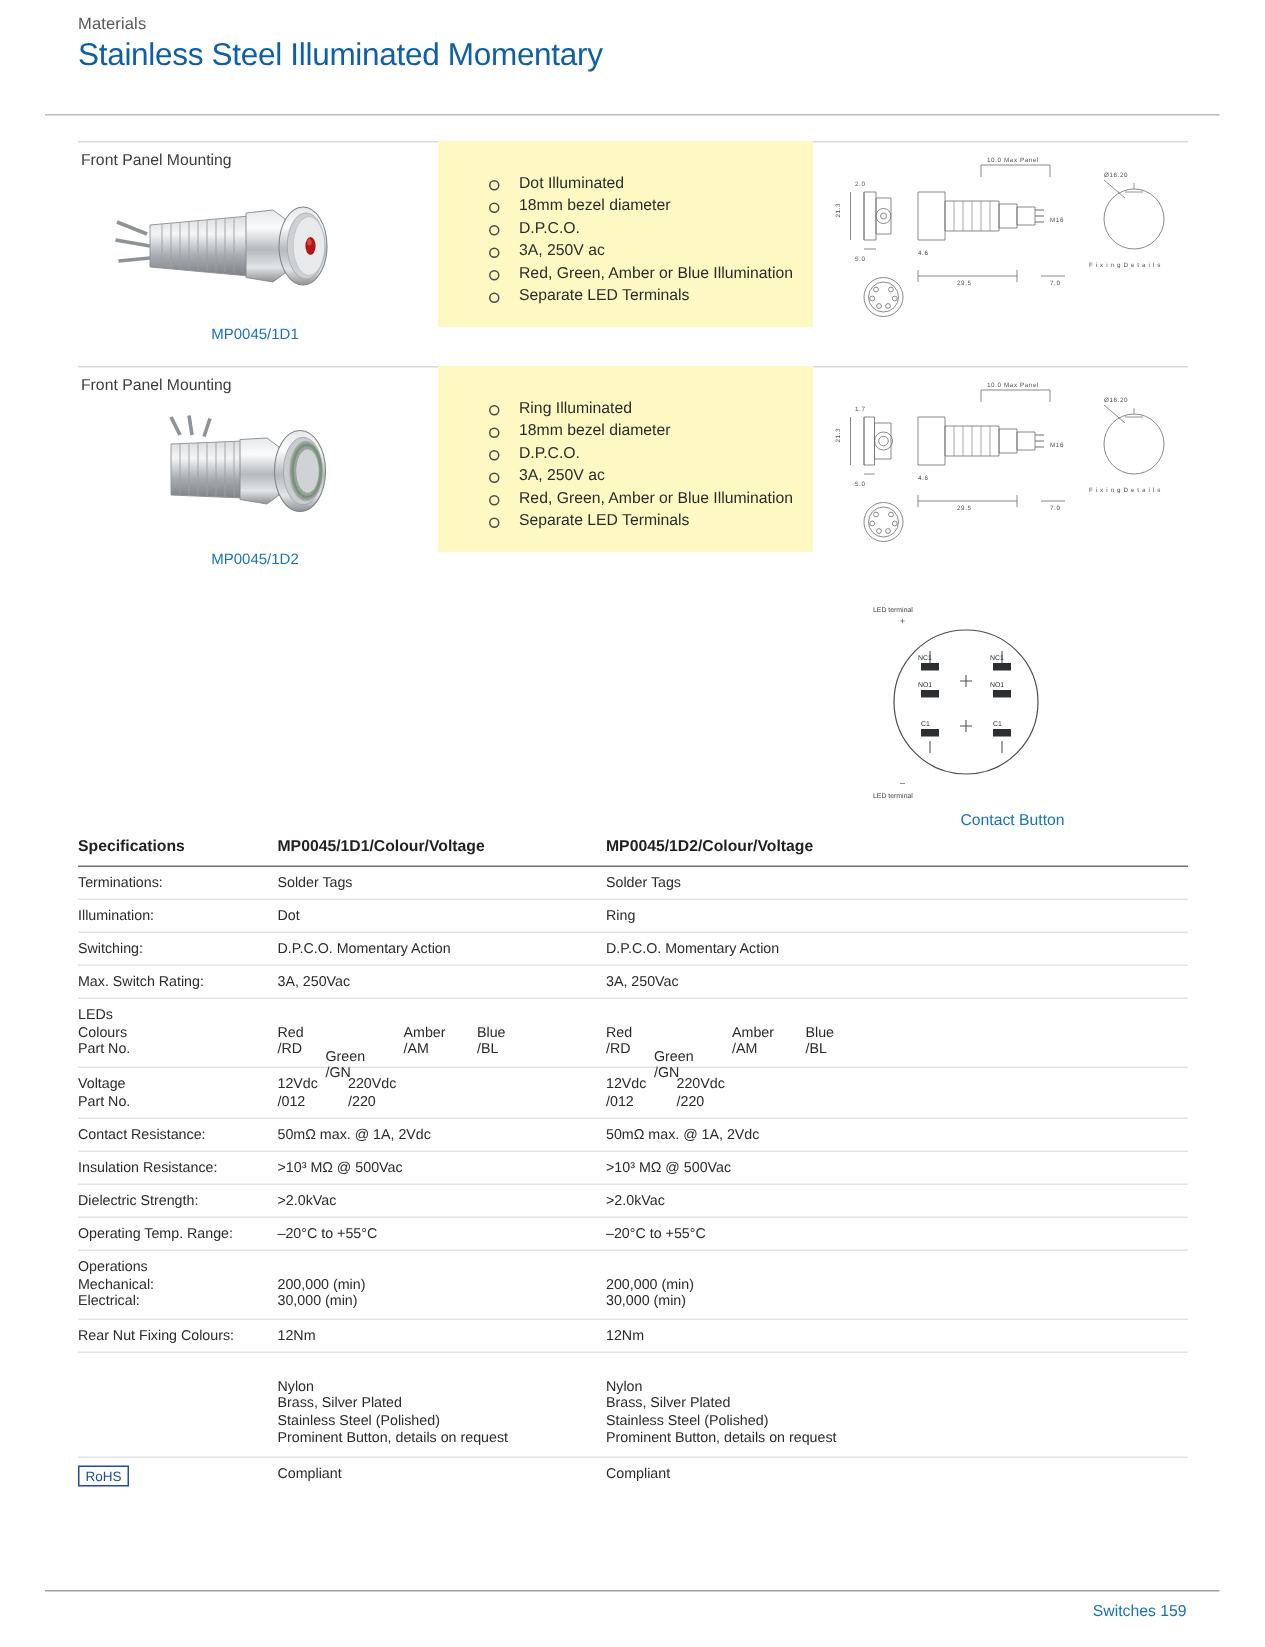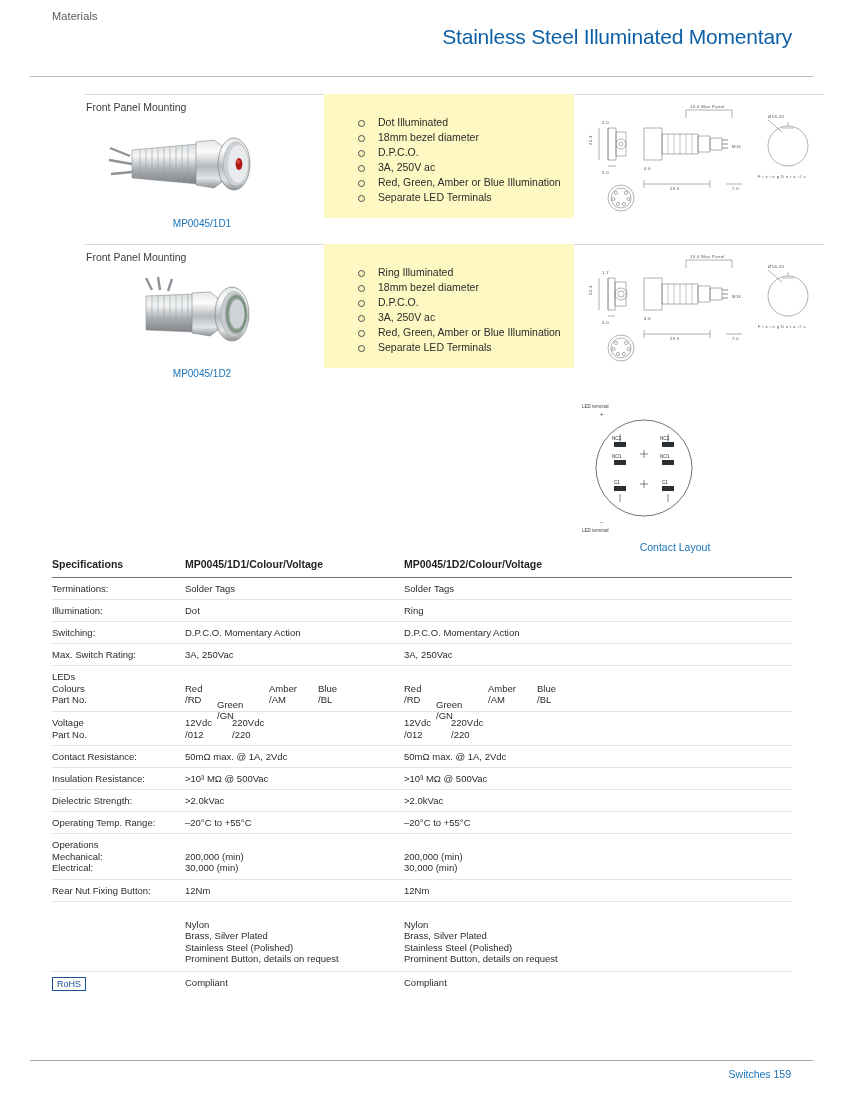--- a/index.html
+++ b/index.html
@@ -27,40 +27,38 @@
   .hdr-eyebrow {
     font-size: 11px;
     color: #58595b;
     letter-spacing: 0.1px;
   }
   .hdr-title {
     font-size: 21px;
     color: #0f5fa6;
     margin-top: 3px;
     letter-spacing: -0.2px;
-    text-align: right;
   }
   .logo {
     position: absolute;
     right: 0px; top: 2px;
     width: 138px; height: 56px;
   }
   .logo svg { display: block; }
   .header-rule {
     position: absolute;
     left: 30px; top: 76px; width: 783px;
     border-top: 1px solid #b9bcbe;
   }
 
   
   .prod {
     position: absolute;
     left: 52px;
     width: 740px;
-    margin-left: 32px;
   }
   .prod-1 { top: 94px; height: 144px; }
   .prod-2 { top: 244px; height: 144px; }
 
   .prod-rule-top {
     position: absolute; left: 0; top: 0; width: 740px;
     border-top: 1px solid #d7d9db;
   }
   .prod-label {
     position: absolute; left: 2px; top: 7px;
@@ -484,21 +482,21 @@
       </g>
       <g font-family="Liberation Sans, sans-serif" font-size="4.6" fill="#2b2f31">
         <text x="52" y="42">NC1</text>
         <text x="100" y="42">NC1</text>
         <text x="52" y="60">NO1</text>
         <text x="100" y="60">NO1</text>
         <text x="54" y="86">C1</text>
         <text x="102" y="86">C1</text>
       </g>
     </svg>
-    <div class="contact-caption">Contact Layout</div>
+    <div class="contact-caption">Contact Button</div>
   </div>
 
   <div class="spec">
     <div class="spec-head">
       <span class="c0">Specifications</span>
       <span class="c1">MP0045/1D1/Colour/Voltage</span>
       <span class="c2">MP0045/1D2/Colour/Voltage</span>
     </div>
     <div class="spec-rule"></div>
 
@@ -627,21 +625,21 @@
         <div>30,000 (min)</div>
       </div>
       <div class="v2">
         <div style="height:11.5px"></div>
         <div>200,000 (min)</div>
         <div>30,000 (min)</div>
       </div>
     </div>
 
     <div class="row">
-      <span class="lbl">Rear Nut Fixing Button:</span>
+      <span class="lbl">Rear Nut Fixing Colours:</span>
       <span class="v1">12Nm</span>
       <span class="v2">12Nm</span>
     </div>
 
     <div class="row tall4" style="min-height:70px">
       <div class="v1">
         <div style="height:11.5px"></div>
         <div>Nylon</div>
         <div>Brass, Silver Plated</div>
         <div>Stainless Steel (Polished)</div>

